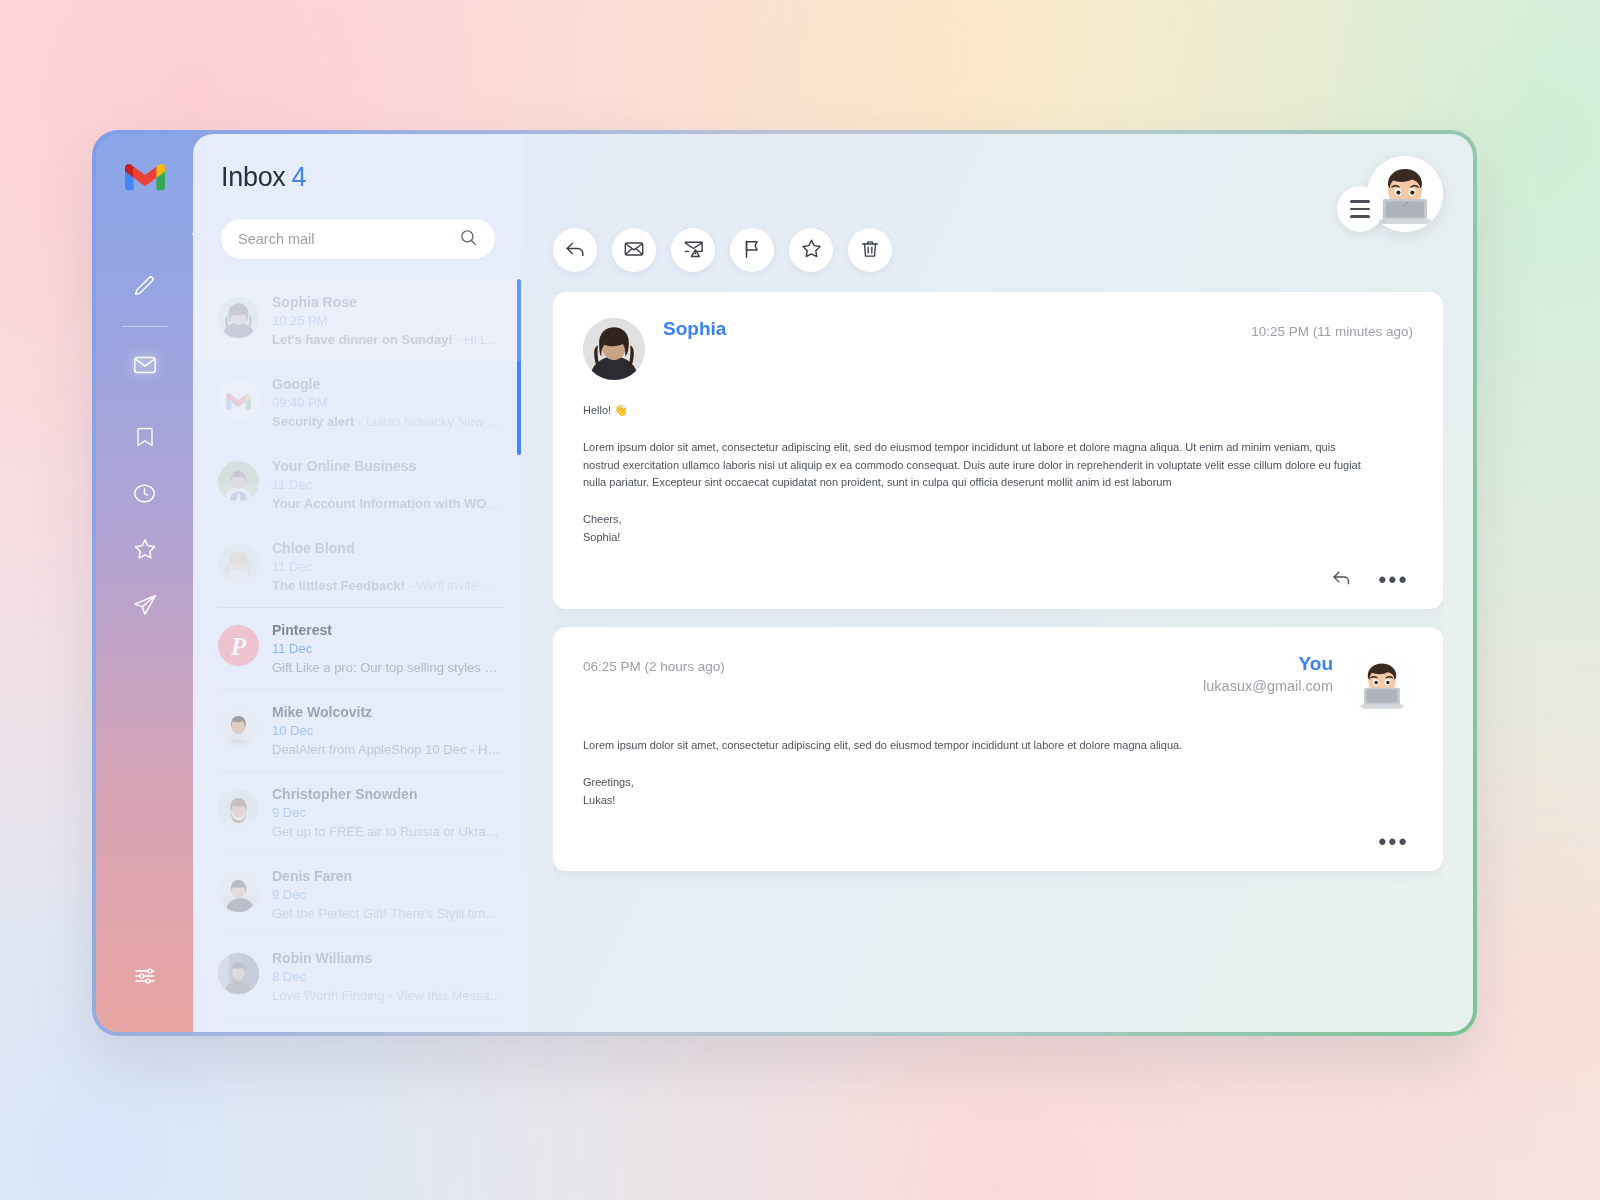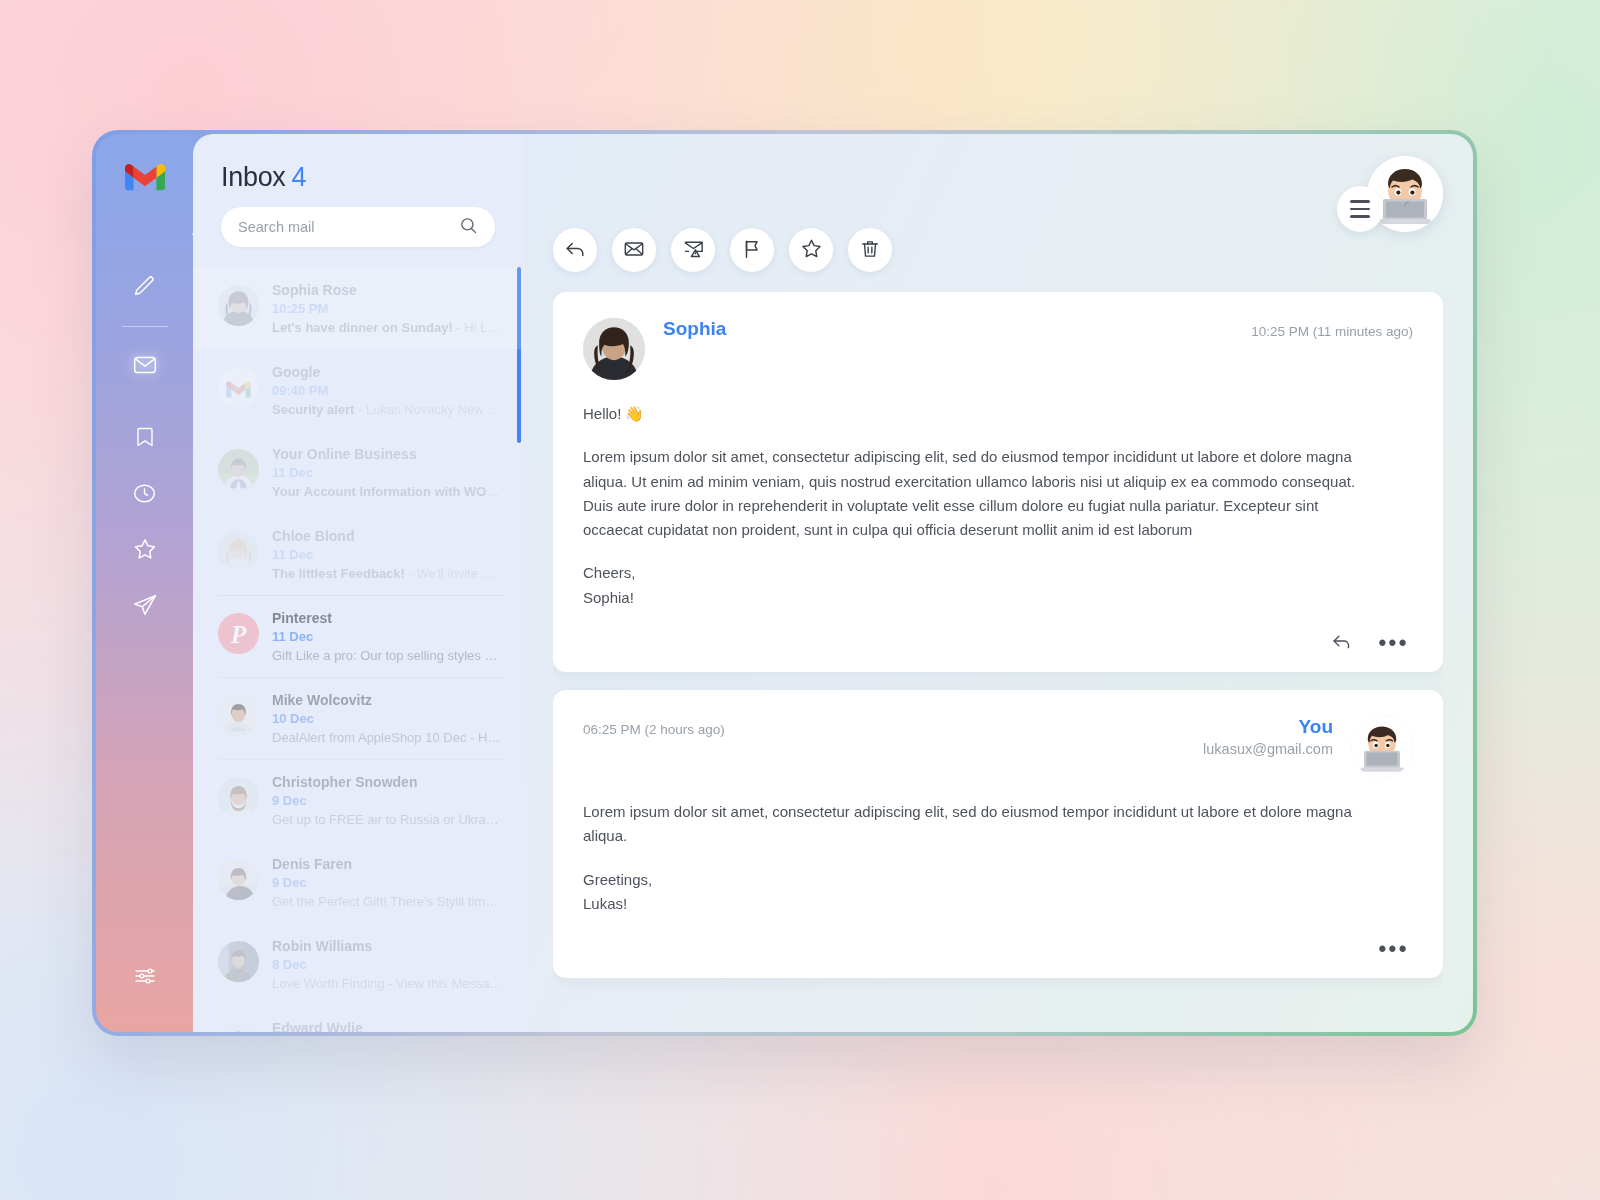--- a/index.html
+++ b/index.html
@@ -93,21 +93,21 @@
     display: flex;
     flex-direction: column;
     border-top-left-radius: 20px;
   }
   .list-head { padding: 28px 28px 0 28px; }
   .inbox-title {
     font-size: 27px;
     font-weight: 400;
     color: #2b2f38;
     letter-spacing: -0.3px;
-    margin-bottom: 14px;
+    margin-bottom: 26px;
   }
   .inbox-title .count { color: #4285f4; margin-left: 6px; }
   .search-wrap {
     height: 40px;
     background: #fff;
     border-radius: 20px;
     display: flex;
     align-items: center;
     padding: 0 17px;
     box-shadow: 0 1px 3px rgba(90,110,160,0.08);
@@ -160,21 +160,21 @@
   .m-body { flex: 1; min-width: 0; }
   .m-name {
     font-size: 14px;
     font-weight: bold;
     color: #343841;
     margin-bottom: 3px;
     white-space: nowrap; overflow: hidden; text-overflow: ellipsis;
   }
   .m-date {
     font-size: 13px;
-    font-weight: bold;
+    font-weight: normal;
     color: #4285f4;
     margin-bottom: 4px;
   }
   .m-snippet {
     font-size: 13px;
     color: #8a8f99;
     white-space: nowrap; overflow: hidden; text-overflow: ellipsis;
   }
   .m-snippet b { color: #404040; font-weight: bold; }
   .mail-item.f1 { opacity: 0.55; }
@@ -297,21 +297,21 @@
   }
   .msg-email { font-size: 14.5px; color: #9aa0aa; }
   .msg-time {
     font-size: 13.5px;
     color: #9aa0aa;
     white-space: nowrap;
     padding-top: 6px;
   }
   .msg-body { margin-top: 22px; }
   .msg-p {
-    font-size: 15px;
+    font-size: 11px;
     line-height: 1.62;
     color: #4d525c;
     margin-bottom: 19px;
     max-width: 790px;
   }
   .msg-p:last-child { margin-bottom: 0; }
   .msg-actions {
     display: flex;
     justify-content: flex-end;
     align-items: center;

